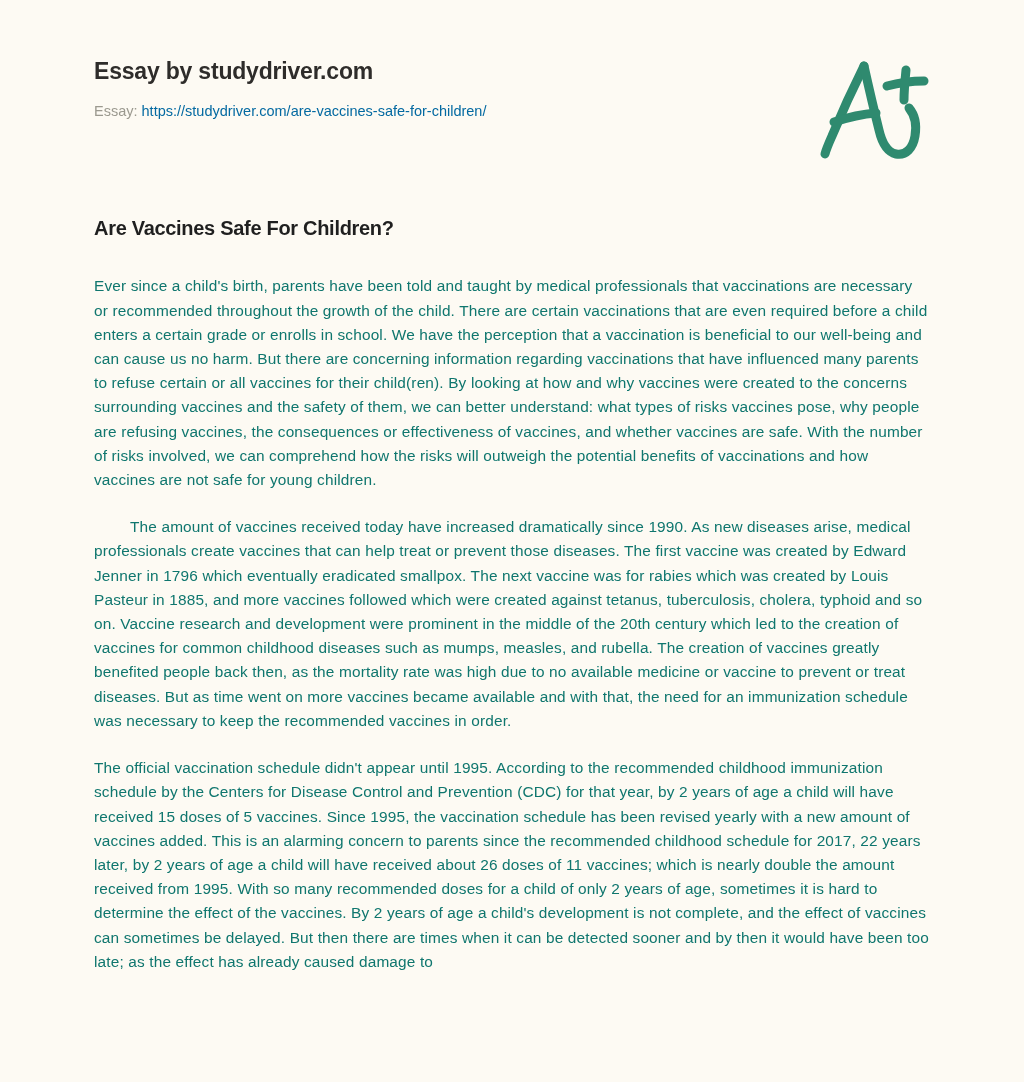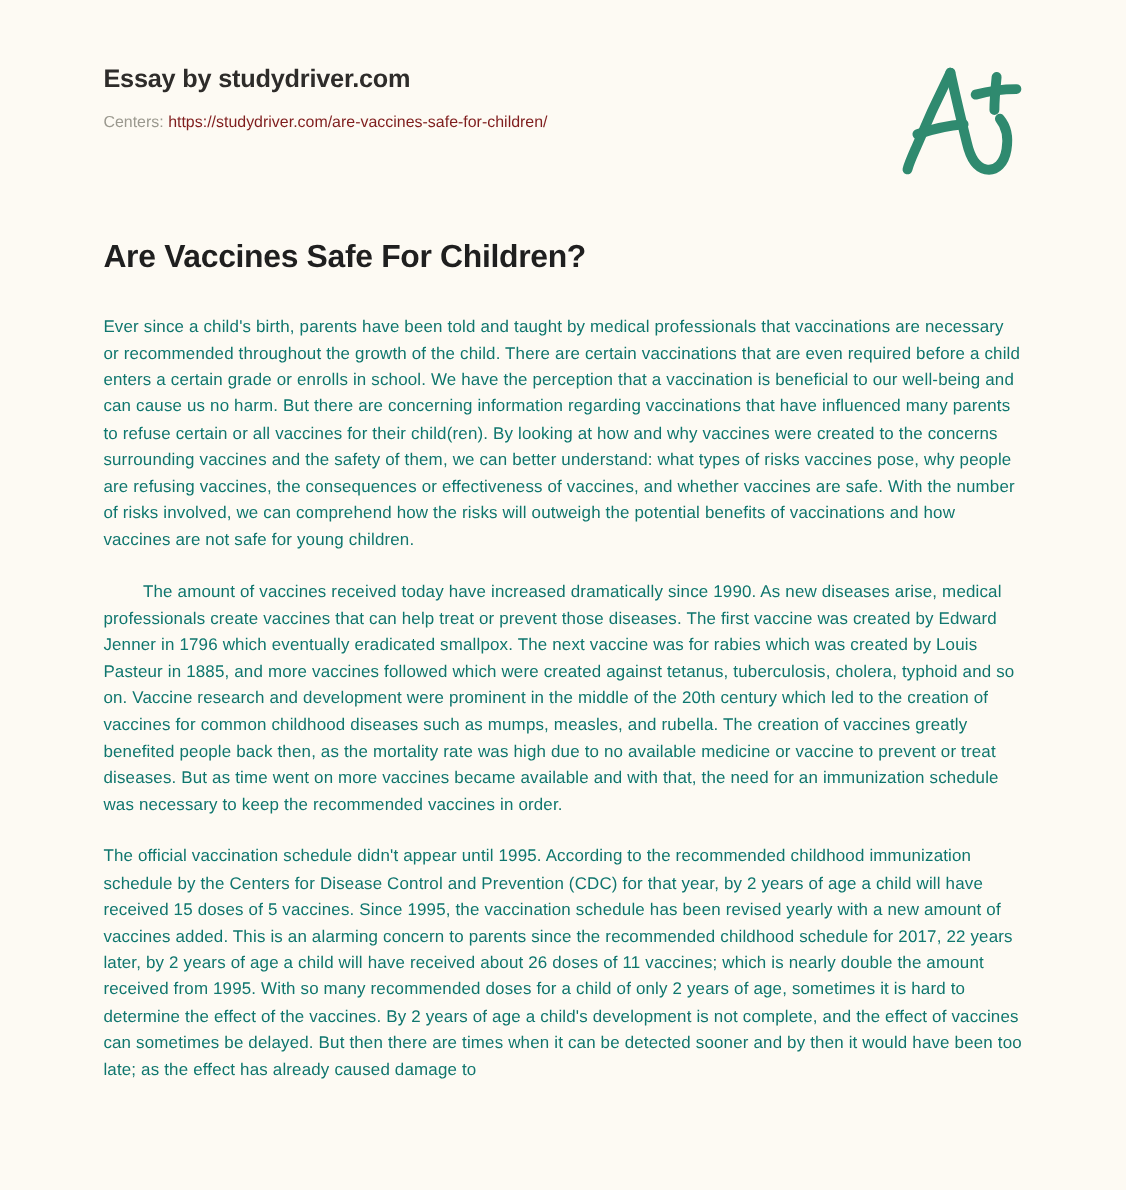--- a/index.html
+++ b/index.html
@@ -42,38 +42,38 @@
 
   .source-line {
     margin-top: 16px;
     font-size: 14.5px;
     line-height: 1.3;
     color: #9b998f;
     white-space: nowrap;
   }
 
   .source-url {
-    color: #7f1d1d;
+    color: #0369a1;
     text-decoration: none;
   }
 
   .logo {
     position: absolute;
     top: 56px;
     right: -6px;
     width: 128px;
     height: 110px;
     pointer-events: none;
   }
 
   
   .doc-title {
     margin: 0;
     padding-top: 96px;
-    font-size: 29px;
+    font-size: 20px;
     font-weight: 700;
     letter-spacing: -0.3px;
     color: #1f1f1f;
     line-height: 1.25;
   }
 
   
   .body-copy {
     padding-top: 33px;
   }
@@ -99,21 +99,21 @@
 </head>
 <body>
 
 <div class="page">
 
   <div class="header">
 
     <div class="brand-line">Essay by studydriver.com</div>
 
     <div class="source-line">
-      <span>Centers:</span>
+      <span>Essay:</span>
       <a class="source-url" href="#">https://studydriver.com/are-vaccines-safe-for-children/</a>
     </div>
 
     <div class="logo">
       <svg viewBox="0 0 128 110" width="128" height="110" aria-hidden="true">
         <g fill="none" stroke="#2f8a6f" stroke-linecap="round" stroke-linejoin="round">
 
           <path d="M56 10 C 48 26, 34 56, 24 80 C 20 89, 18 94, 17 98" stroke-width="9"></path>
 
           <path d="M56 10 C 60 28, 66 54, 71 74 C 74 87, 79 96, 88 98

